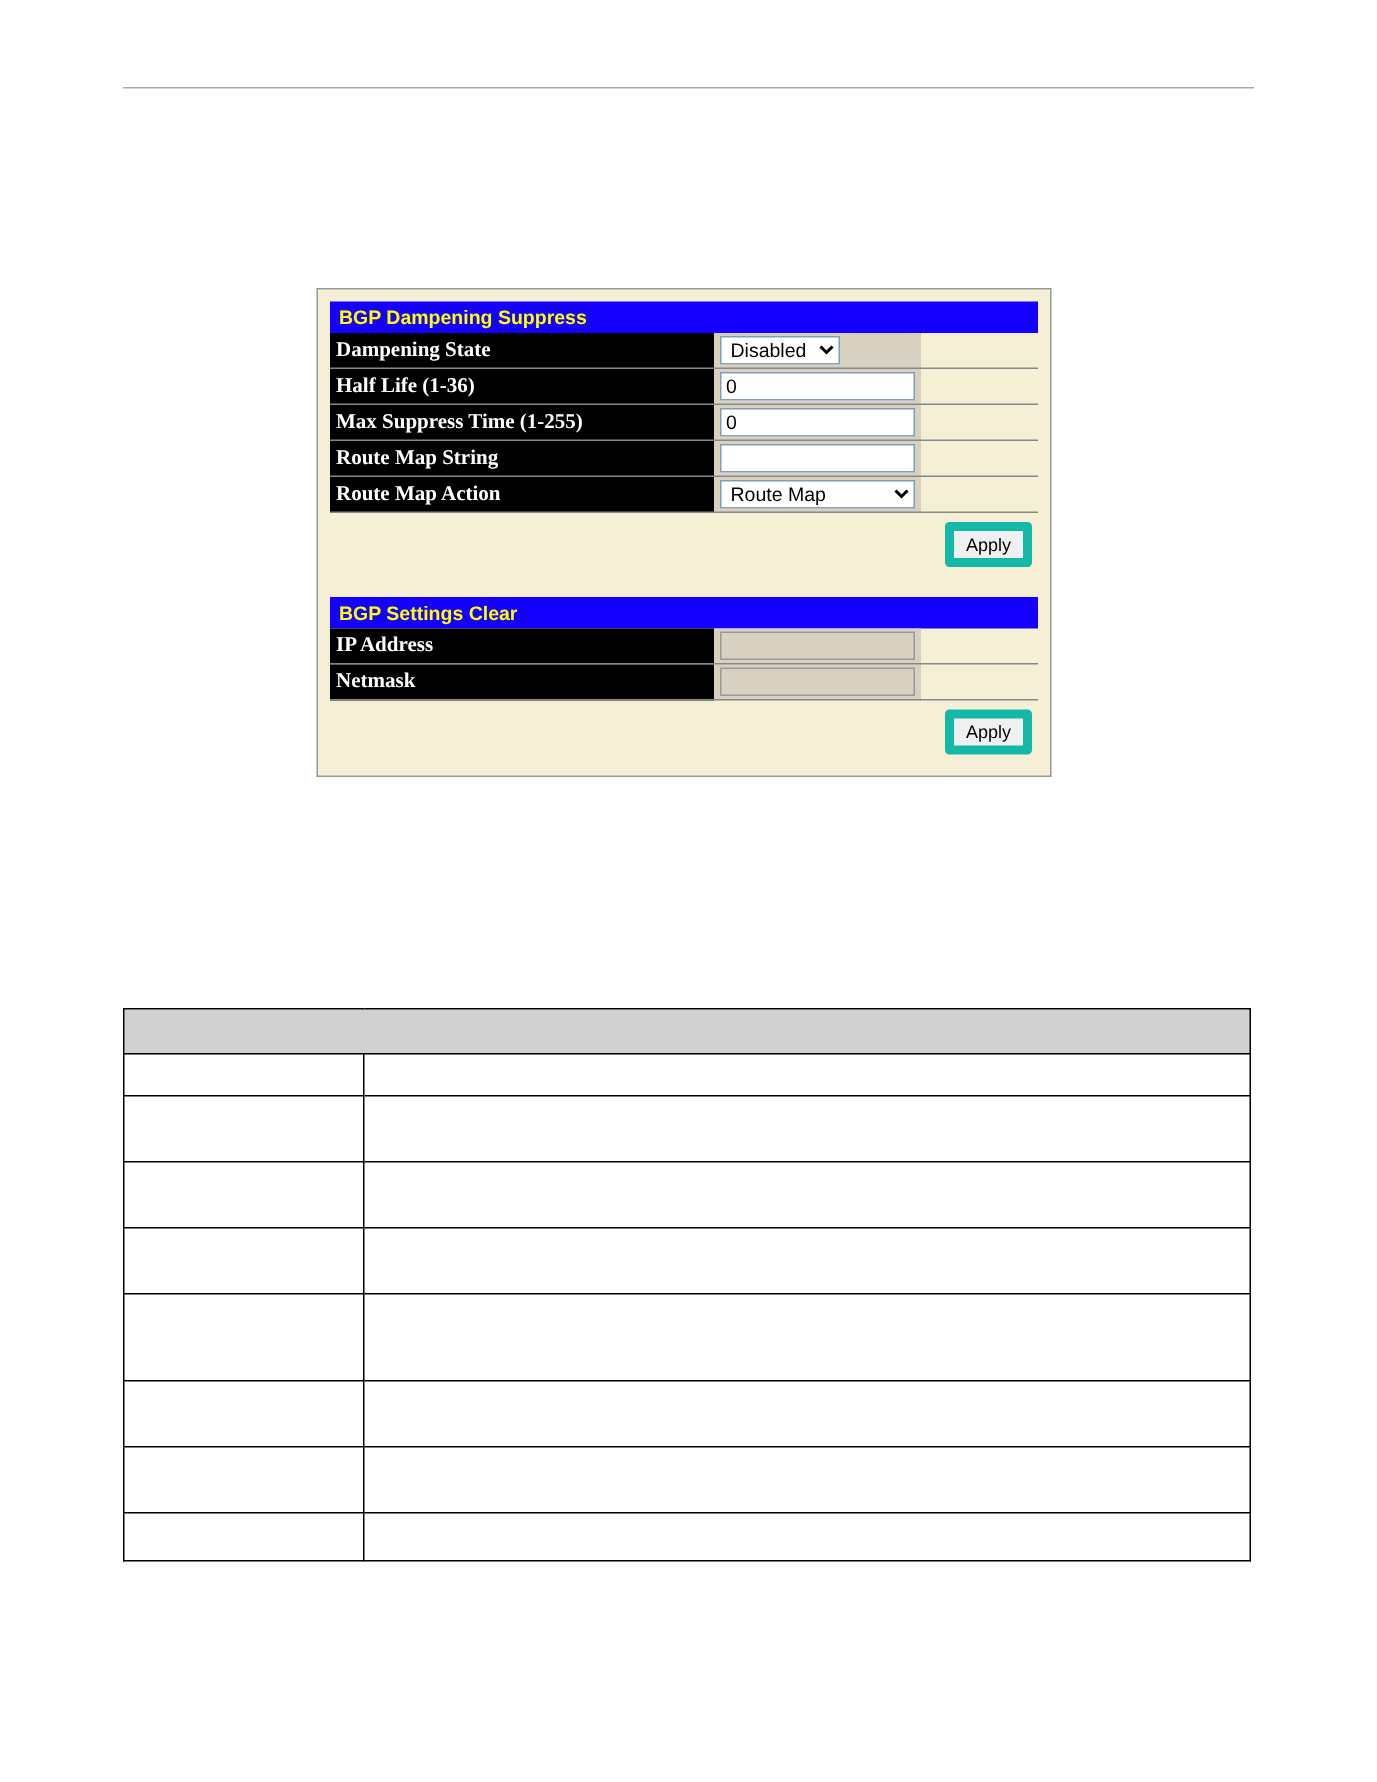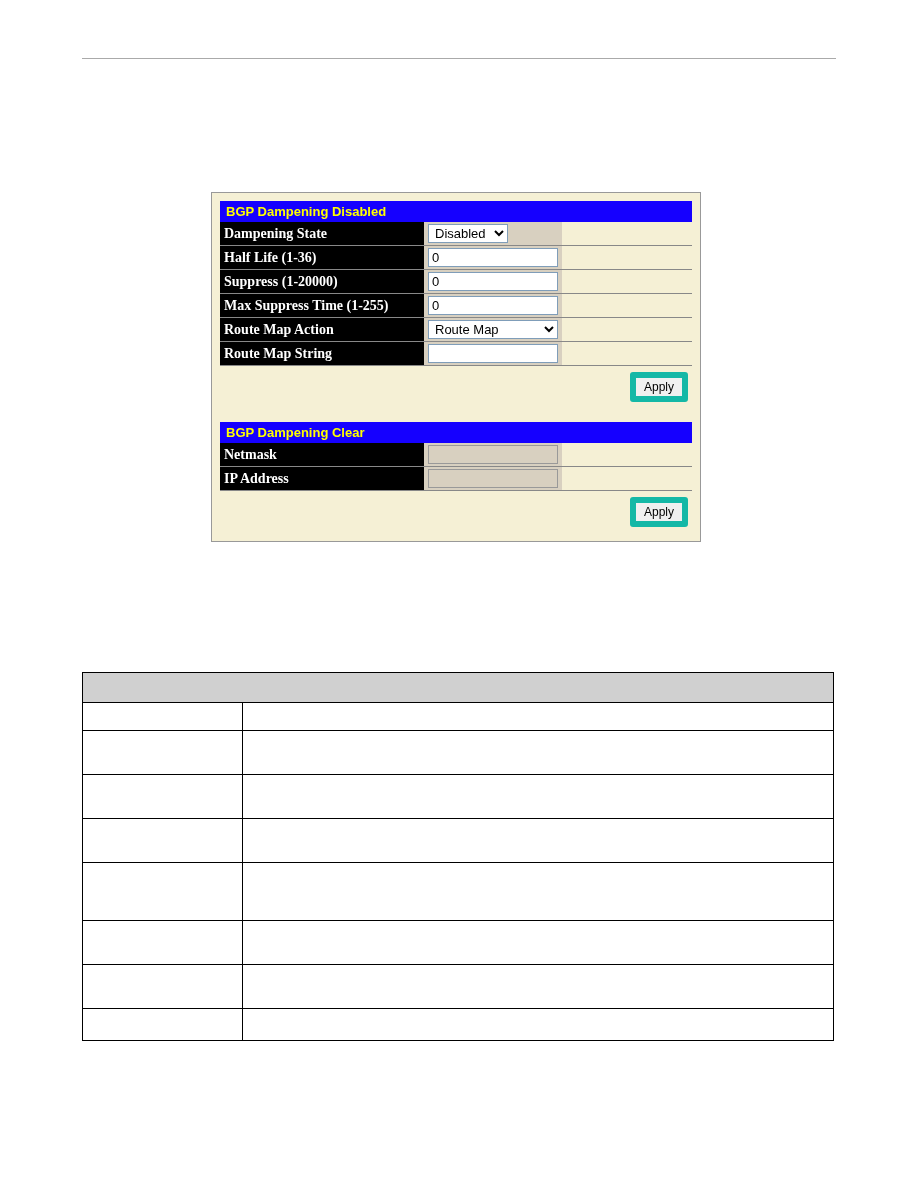--- a/index.html
+++ b/index.html
@@ -42,21 +42,21 @@
       padding: 2px 4px;
       vertical-align: middle;
       border-bottom: 1px solid #888;
     }
     .label-cell {
       background: #000;
       color: #fff;
       font-family: "Times New Roman", serif;
       font-size: 14px;
       font-weight: bold;
-      width: 204px;
+      width: 256px;
       padding: 3px 6px;
     }
     .input-cell {
       background: #d8d0c0;
       width: 135px;
     }
     .spacer-cell {
       background: transparent;
     }
     .text-input {
@@ -121,79 +121,74 @@
     }
     .doc-col1 { width: 160px; }
   </style>
 </head>
 <body>
 
 <div class="page-border"></div>
 
 <div class="config-panel">
 
-  <div class="section-header">BGP Dampening Disabled</div>
+  <div class="section-header">BGP Dampening Suppress</div>
   <table class="config-table">
     <tbody>
         <tr>
       <td class="label-cell">Dampening State</td>
       <td class="input-cell">
         <select class="select-input" style="width:80px">
           <option>Disabled</option>
         </select>
       </td>
       <td class="spacer-cell"></td>
     </tr>
     <tr>
       <td class="label-cell">Half Life (1-36)</td>
       <td class="input-cell"><input type="text" class="text-input" value="0" style=""></td>
       <td class="spacer-cell"></td>
     </tr>
     <tr>
-      <td class="label-cell">Suppress (1-20000)</td>
-      <td class="input-cell"><input type="text" class="text-input" value="0" style=""></td>
-      <td class="spacer-cell"></td>
-    </tr>
-    <tr>
       <td class="label-cell">Max Suppress Time (1-255)</td>
       <td class="input-cell"><input type="text" class="text-input" value="0" style=""></td>
+      <td class="spacer-cell"></td>
+    </tr>
+    <tr>
+      <td class="label-cell">Route Map String</td>
+      <td class="input-cell"><input type="text" class="text-input" value="" style=""></td>
       <td class="spacer-cell"></td>
     </tr>
     <tr>
       <td class="label-cell">Route Map Action</td>
       <td class="input-cell">
         <select class="select-input" style="width:130px">
           <option>Route Map</option>
         </select>
       </td>
       <td class="spacer-cell"></td>
     </tr>
-    <tr>
-      <td class="label-cell">Route Map String</td>
-      <td class="input-cell"><input type="text" class="text-input" value="" style=""></td>
-      <td class="spacer-cell"></td>
-    </tr>
     <tr class="apply-row">
       <td colspan="3"><button class="apply-button">Apply</button></td>
     </tr>
   </tbody>
     </table>
 
   <div class="section-gap"></div>
 
-  <div class="section-header">BGP Dampening Clear</div>
+  <div class="section-header">BGP Settings Clear</div>
   <table class="config-table">
     <tbody>
     <tr>
+      <td class="label-cell">IP Address</td>
+      <td class="input-cell"><input type="text" class="text-input-disabled" disabled="" value="" style=""></td>
+      <td class="spacer-cell"></td>
+    </tr>
+    <tr>
       <td class="label-cell">Netmask</td>
-      <td class="input-cell"><input type="text" class="text-input-disabled" disabled="" value="" style=""></td>
-      <td class="spacer-cell"></td>
-    </tr>
-    <tr>
-      <td class="label-cell">IP Address</td>
       <td class="input-cell"><input type="text" class="text-input-disabled" disabled="" value="" style=""></td>
       <td class="spacer-cell"></td>
     </tr>
     <tr class="apply-row">
       <td colspan="3"><button class="apply-button">Apply</button></td>
     </tr>
   </tbody>
     </table>
 
 </div>

